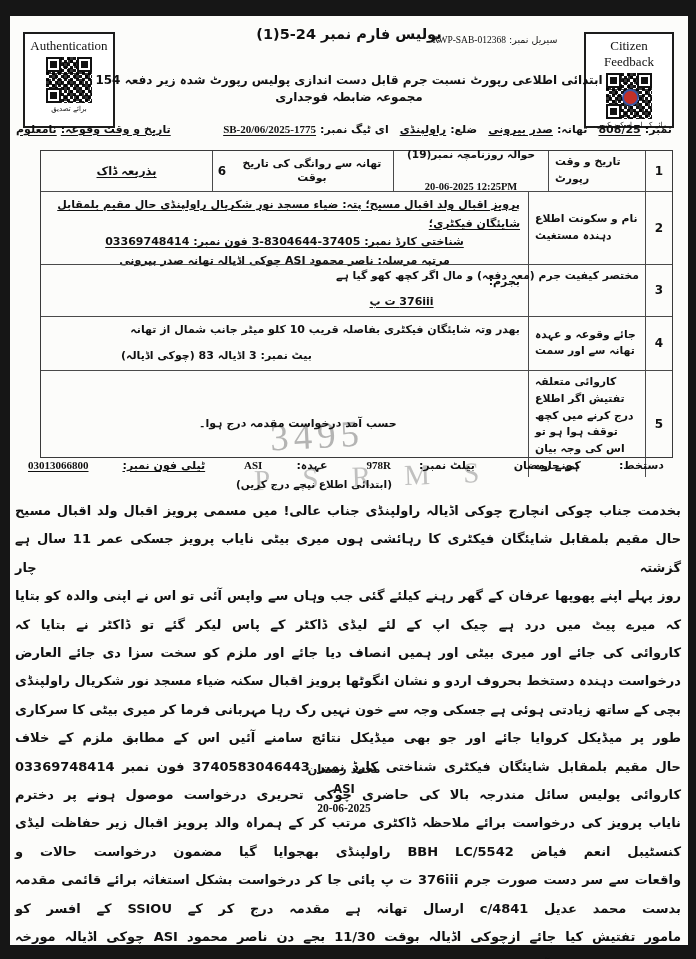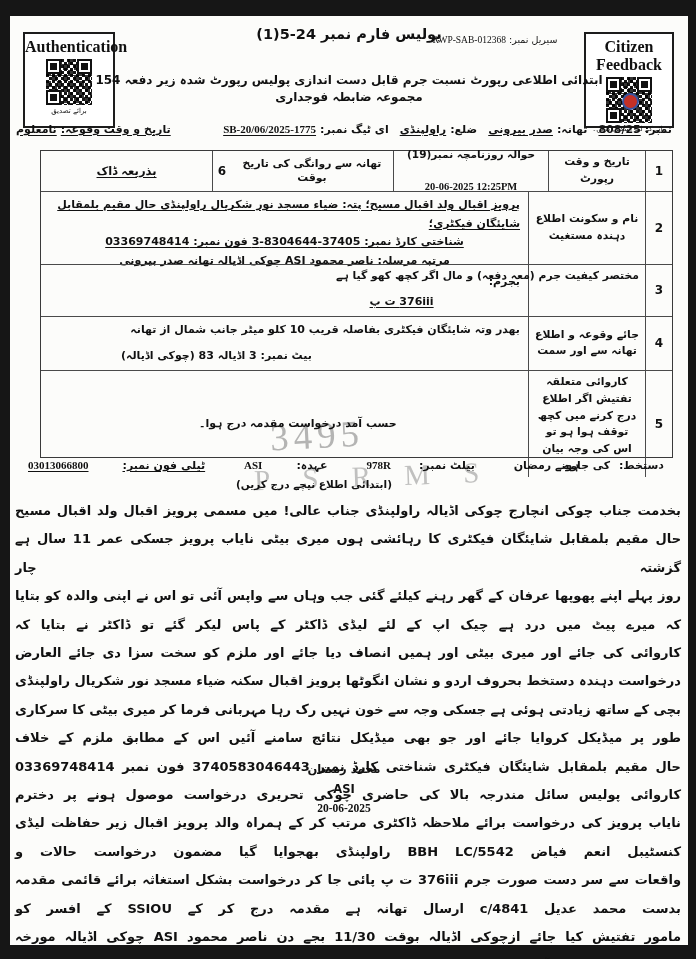--- a/index.html
+++ b/index.html
@@ -6,21 +6,21 @@
   .frame{position:relative;width:696px;height:959px;background:#161616;overflow:hidden;
          font-family:"DejaVu Sans",sans-serif;color:#111;}
   .page{position:absolute;left:10px;top:16px;width:678px;height:929px;background:#fcfcfa;}
   .latin{font-family:"Liberation Serif",serif;}
   .u{text-decoration:underline;text-underline-offset:2px;}
 
   
   .qrbox{position:absolute;top:16px;border:2px solid #1c1c1c;background:#fff;text-align:center;}
   .qrbox.auth{left:13px;width:88px;height:92px;}
   .qrbox.fb{left:574px;width:86px;height:92px;}
-  .box-title{font-weight:bold;font-size:16px;margin-top:4px;}
+  .box-title{font-weight:normal;font-size:13px;margin-top:4px;}
   .qr{position:relative;width:46px;height:46px;margin:3px auto 2px auto;
       background:
         conic-gradient(from 90deg, rgba(0,0,0,.8) 25%, transparent 0 50%, rgba(0,0,0,.8) 0 75%, transparent 0) 0 0/11px 11px,
         conic-gradient(#151515 25%,#fff 0 50%,#151515 0 75%,#fff 0) 0 0/6px 6px;}
   .qr .f{position:absolute;width:11px;height:11px;border:2px solid #111;background:#fff;}
   .qr .f::before{content:"";position:absolute;inset:2px;background:#111;}
   .f.tl{top:0;left:0}.f.tr{top:0;right:0}.f.bl{bottom:0;left:0}
   .qr.red-center::after{content:"";position:absolute;left:16px;top:16px;width:13px;height:13px;
       background:#c43027;border:2px solid #3b55a0;border-radius:50%;}
   .box-caption{font-size:7px;direction:rtl;line-height:1.2;}
@@ -43,21 +43,21 @@
   .fir-table{position:absolute;top:134px;right:15px;width:631px;height:306px;
       border:1.3px solid #3a3a3a;direction:rtl;display:flex;flex-direction:column;
       font-weight:bold;background:transparent;}
   .trow{display:flex;border-top:1px solid #4a4a4a;}
   .trow:first-child{border-top:none;}
   .trow > div{border-left:1px solid #4a4a4a;}
   .trow > div:last-child{border-left:none;}
   .r1{height:40px;} .r2{height:72px;} .r3{height:76px;} .r4{height:72px;} .r5{flex:1;}
   .c-num{width:26px;display:flex;align-items:center;justify-content:center;font-size:12px;flex:none;}
   .c-label{width:117px;padding:3px 6px;font-size:10.8px;line-height:1.55;display:flex;
-      align-items:center;text-align:center;flex:none;box-sizing:border-box;}
+      align-items:center;text-align:left;flex:none;box-sizing:border-box;}
   .r1 .c-label{width:97px;}
   .c-label.top{align-items:flex-start;}
   .c-label .nowrap-overflow{white-space:nowrap;overflow:visible;}
   .c-content{flex:1;padding:4px 8px;font-size:11px;line-height:1.7;box-sizing:border-box;}
   .c-ref{width:155px;flex:none;display:flex;flex-direction:column;align-items:center;
       justify-content:center;font-size:10.5px;line-height:1.5;box-sizing:border-box;}
   .c-ref .dt{direction:ltr;font-size:10.5px;margin-top:16px;}
   .cell6{width:181px;flex:none;display:flex;direction:rtl;align-items:center;box-sizing:border-box;}
   .cell6 .lbl6{flex:1;text-align:center;font-size:10.8px;line-height:1.3;padding:0 2px;}
   .cell6 .num6{width:18px;text-align:center;font-size:12px;flex:none;}
@@ -178,21 +178,21 @@
           <span class="nowrap-overflow">مختصر کیفیت جرم (معہ دفعہ) و مال اگر کچھ کھو گیا ہے</span>
         </div>
         <div class="c-content">
           <div class="crime">بجرم:</div>
           <div class="section"><span class="u">376iii ت پ</span></div>
         </div>
       </div>
 
       <div class="trow r4">
         <div class="c-num">4</div>
-        <div class="c-label">جائے وقوعہ و اطلاع تھانہ سے اور سمت</div>
+        <div class="c-label">جائے وقوعہ و عہدہ تھانہ سے اور سمت</div>
         <div class="c-content">
           <div>بھدر وتہ شایئگان فیکٹری بفاصلہ قریب 10 کلو میٹر جانب شمال از تھانہ</div>
           <div class="line2">بیٹ نمبر: 3 اڈیالہ 83 (چوکی اڈیالہ)</div>
         </div>
       </div>
 
       <div class="trow r5">
         <div class="c-num">5</div>
         <div class="c-label">کاروائی متعلقہ تفتیش اگر اطلاع درج کرنے میں کچھ توقف ہوا ہو تو اس کی وجہ بیان کی جاوے</div>
         <div class="c-content">

